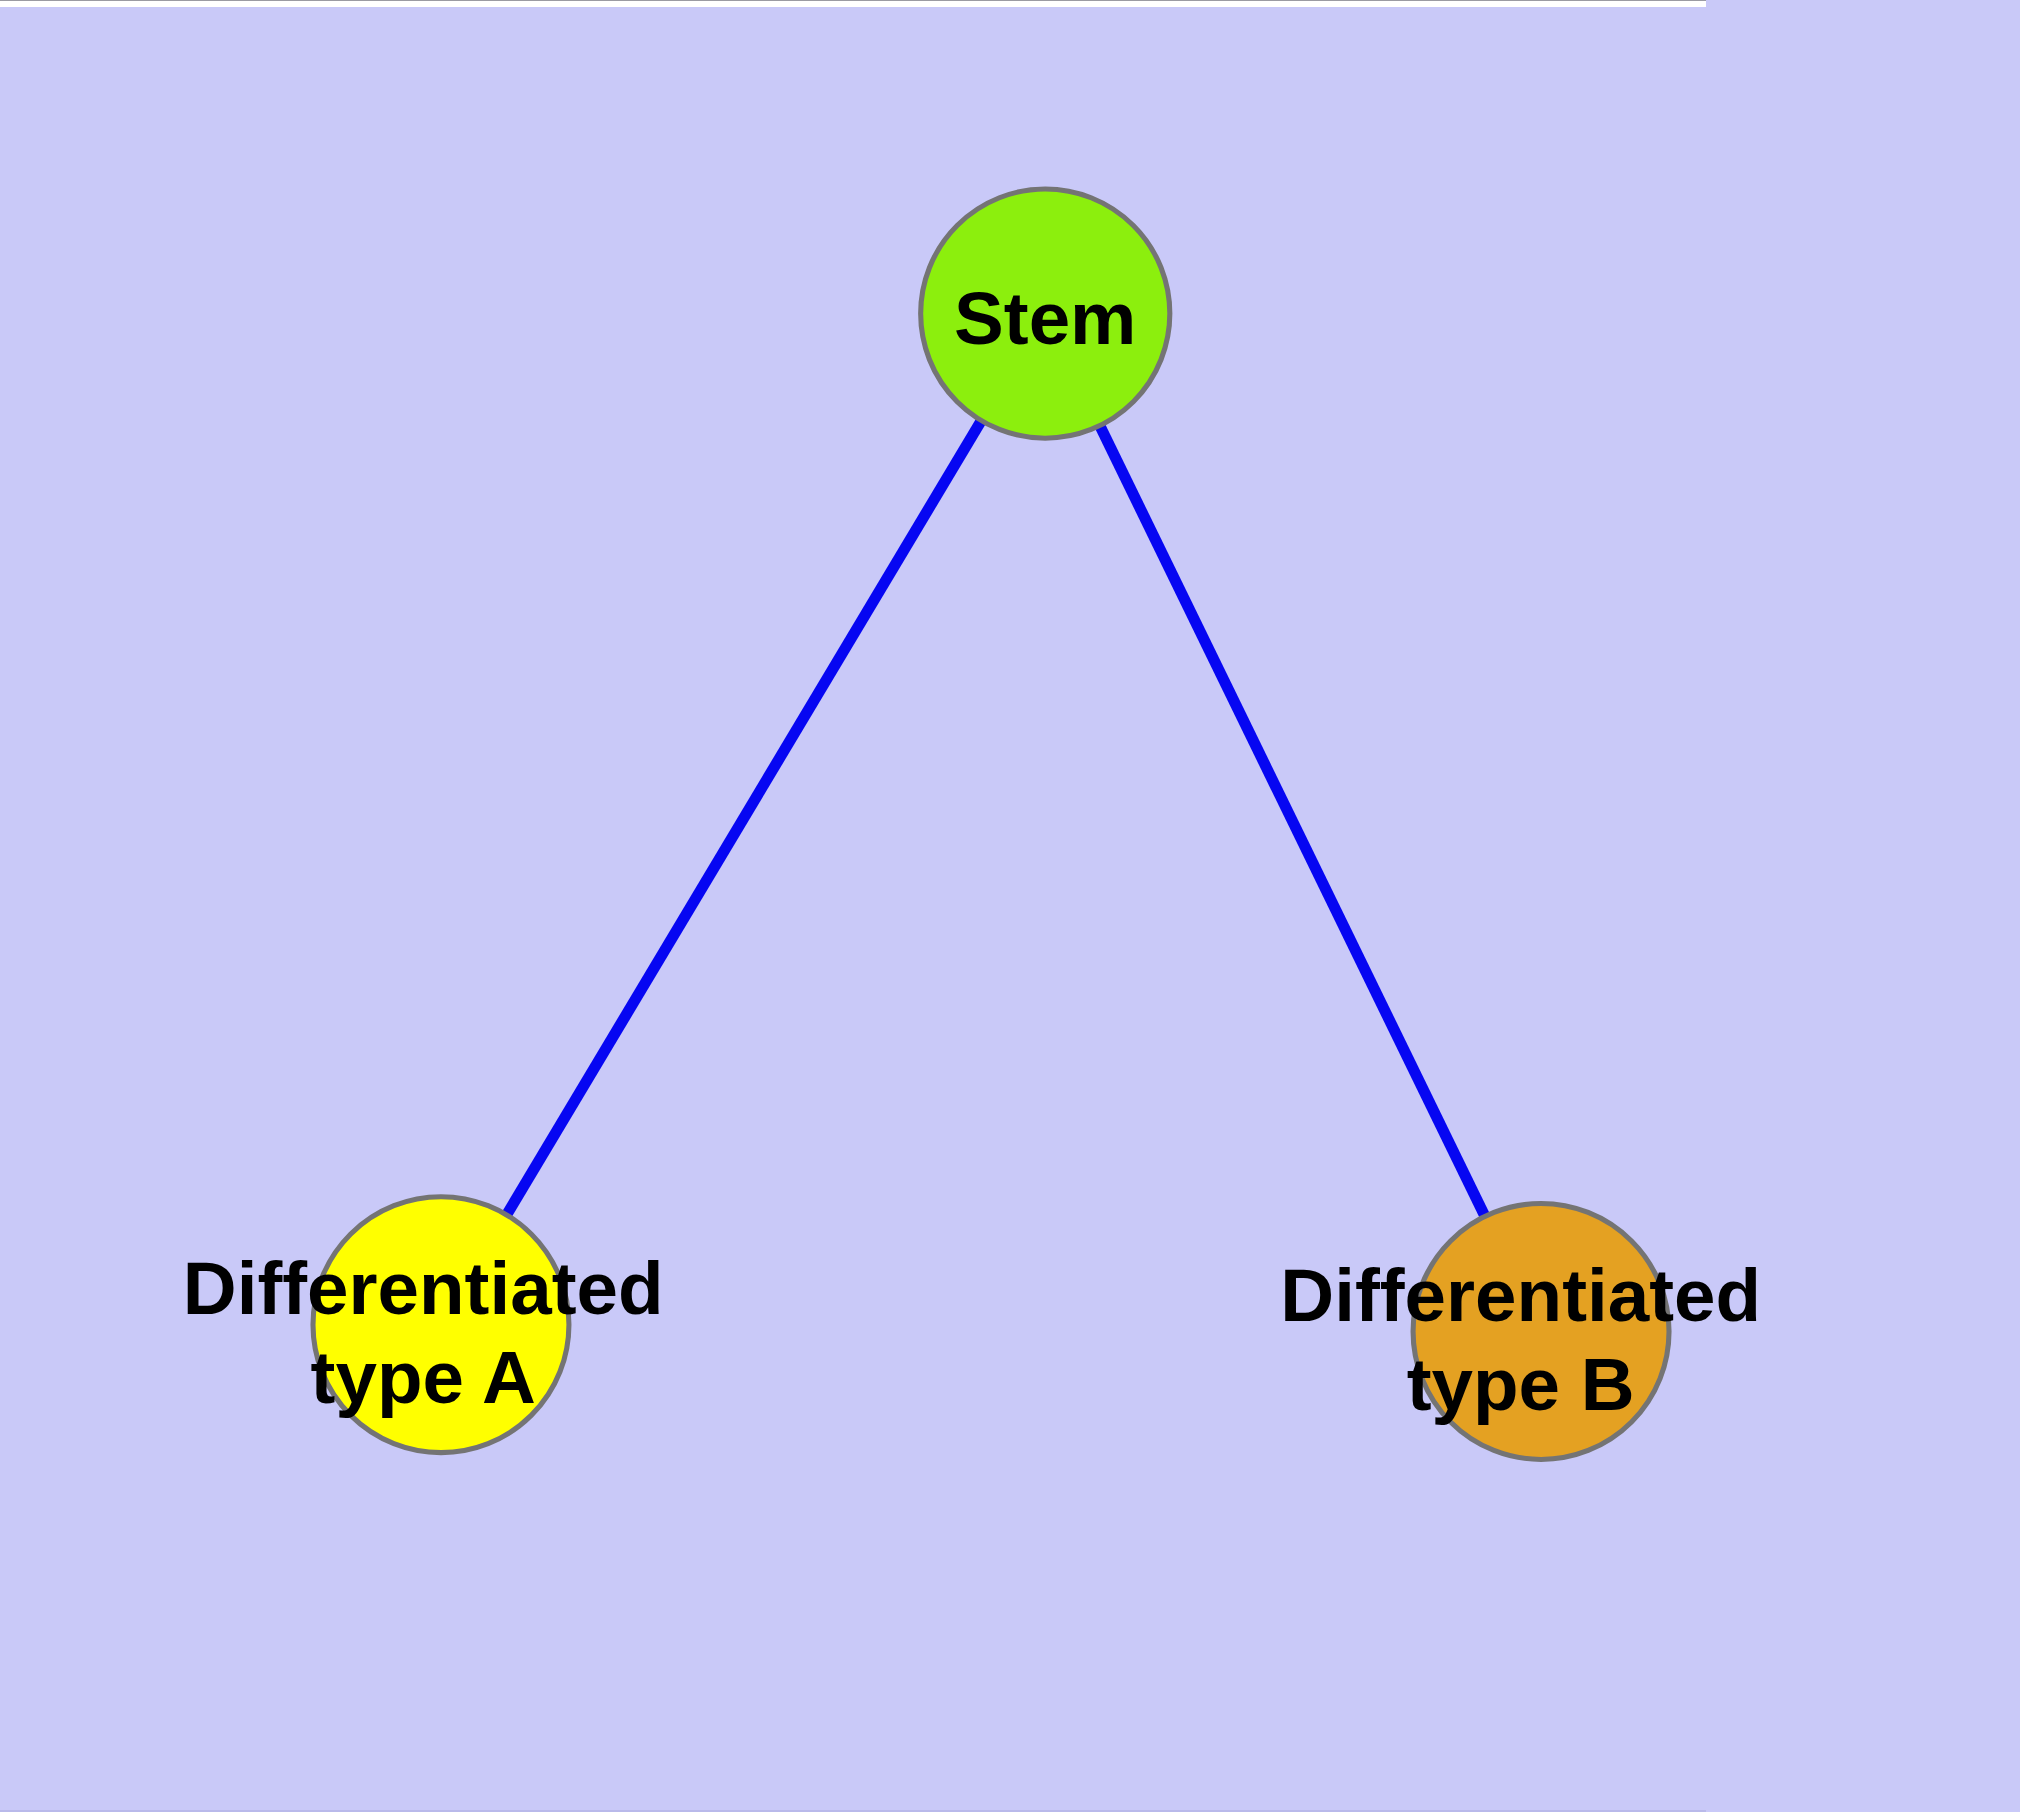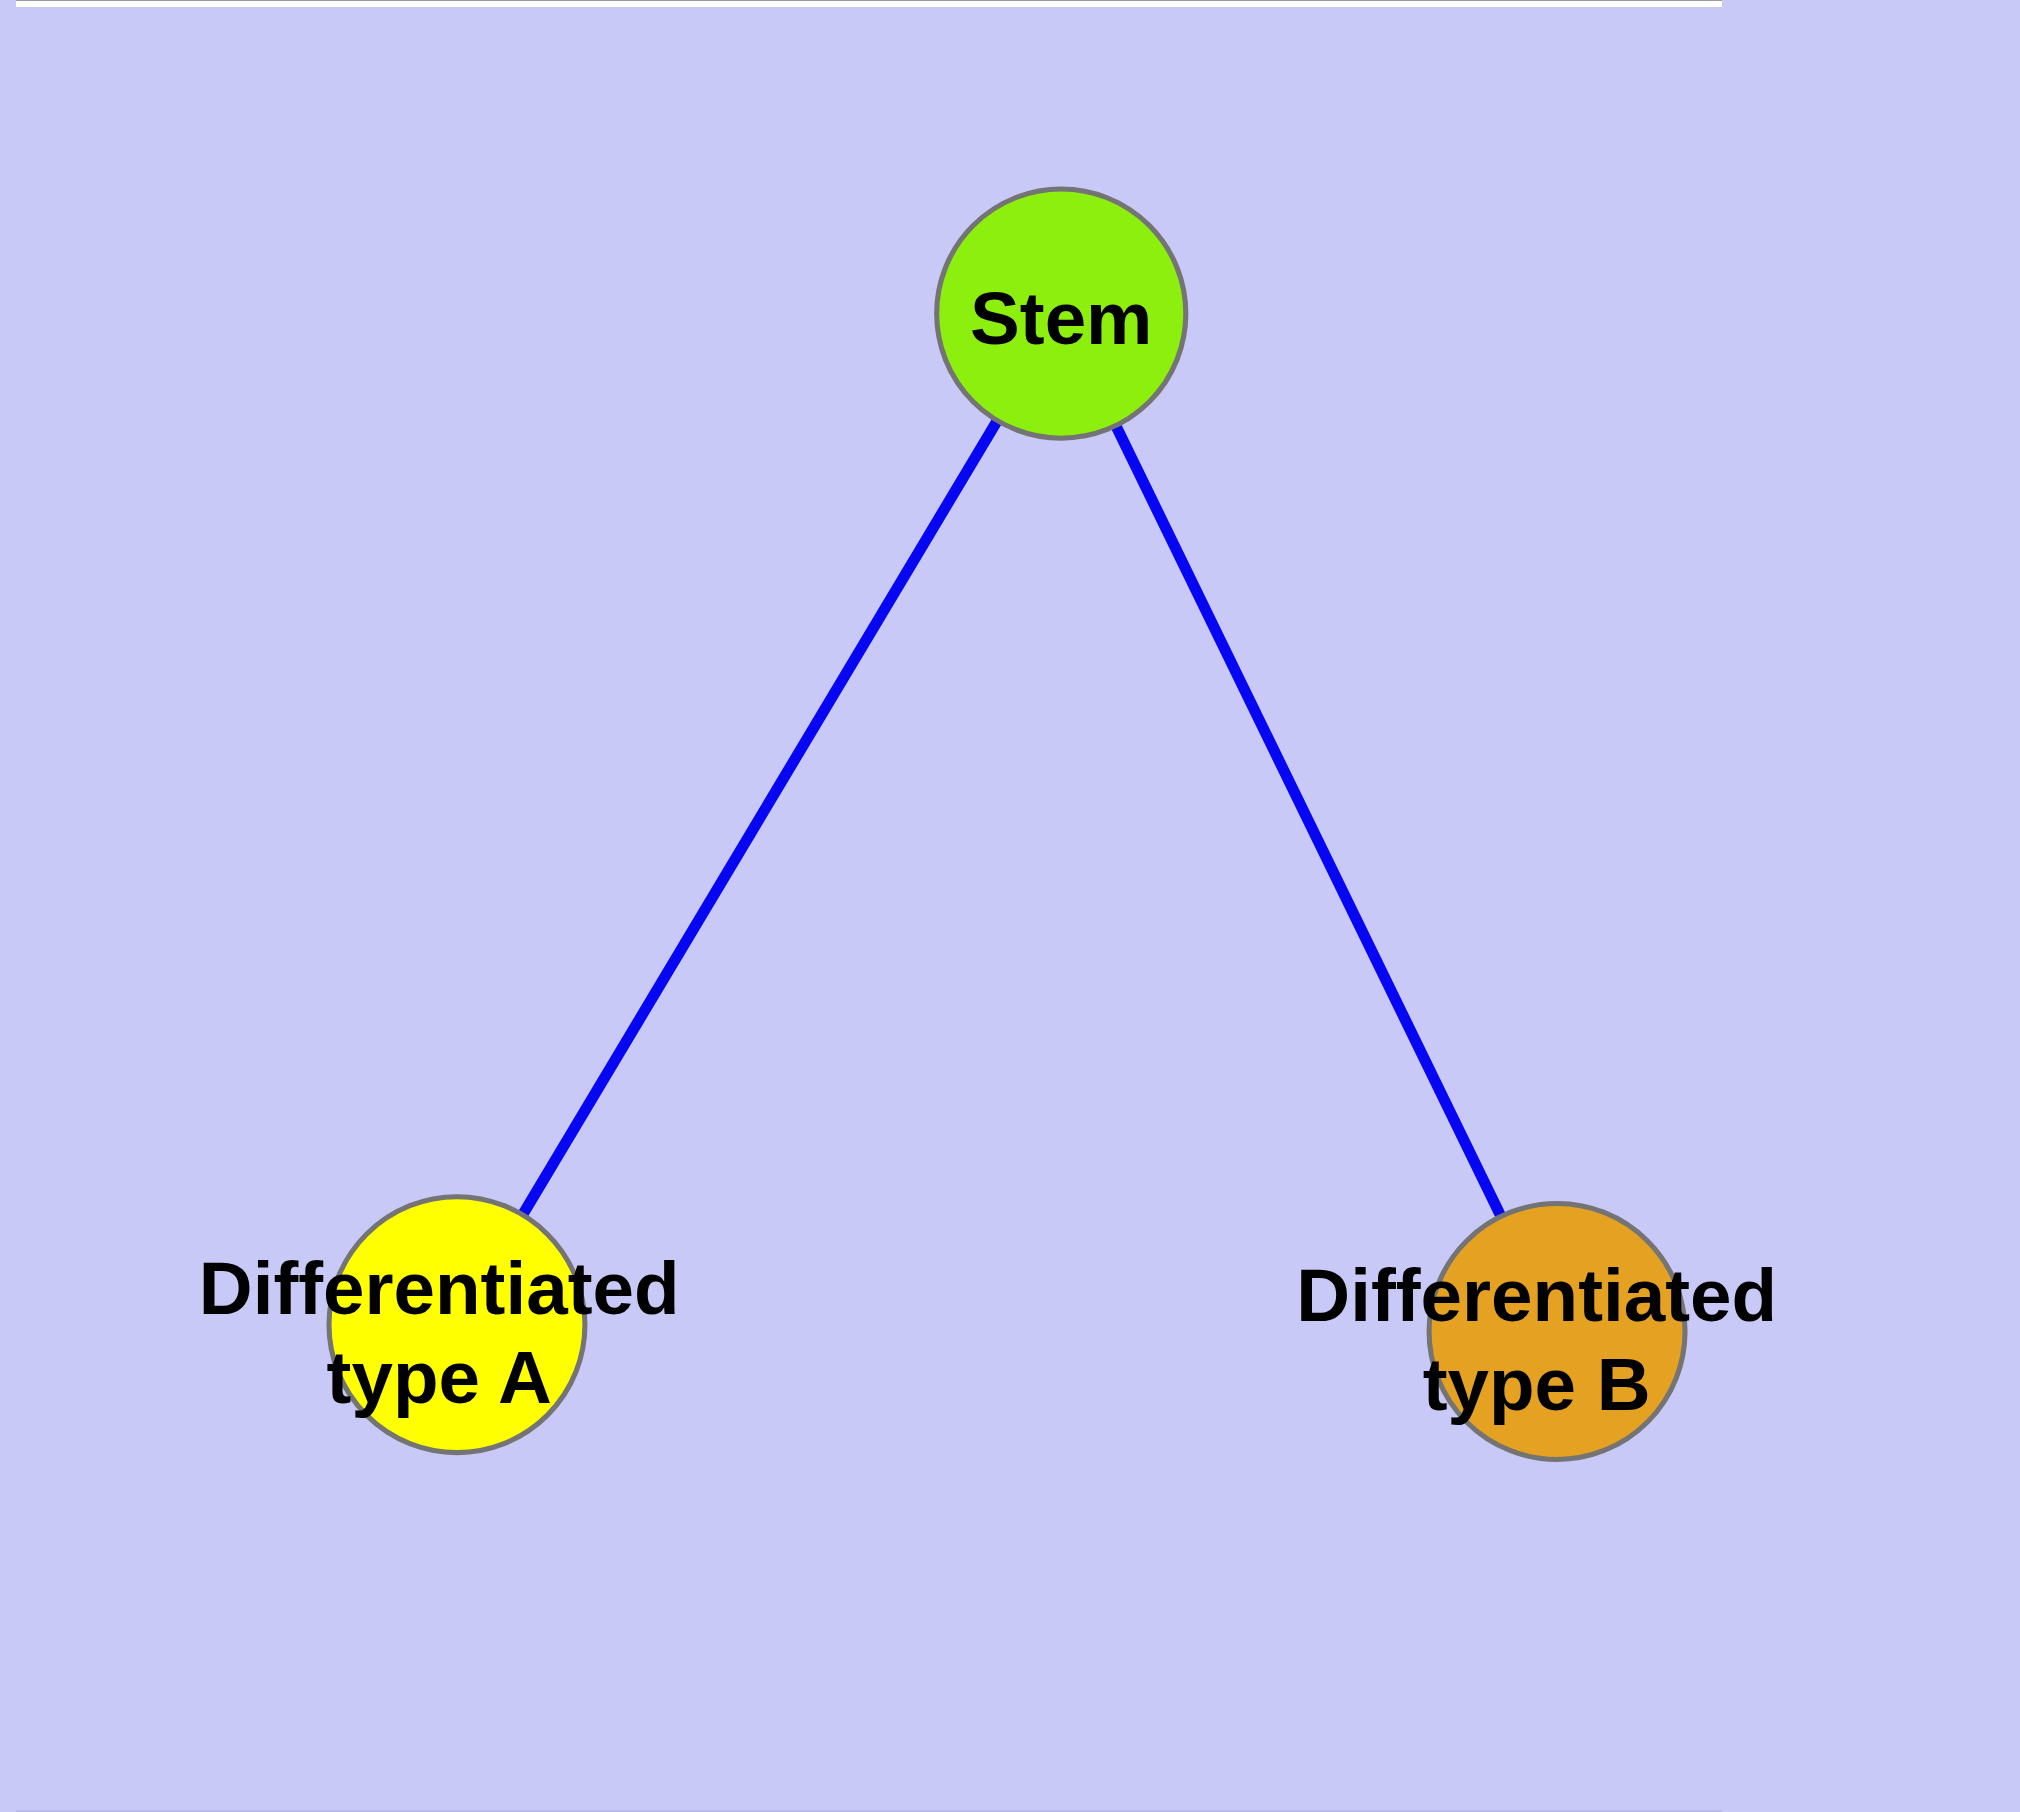--- a/index.html
+++ b/index.html
@@ -9,21 +9,20 @@
   body {
     width: 2021px;
     height: 1812px;
     overflow: hidden;
     font-family: "Liberation Sans", sans-serif;
   }
   .canvas {
     position: relative;
     width: 1706px;
     height: 1812px;
-    margin-left: 16px;
   }
   .top-strip {
     position: absolute;
     top: 0;
     left: 0;
     width: 100%;
     height: 6.8px;
     box-sizing: border-box;
     border-top: 1.7px solid #9a9aa2;
     z-index: 2;

